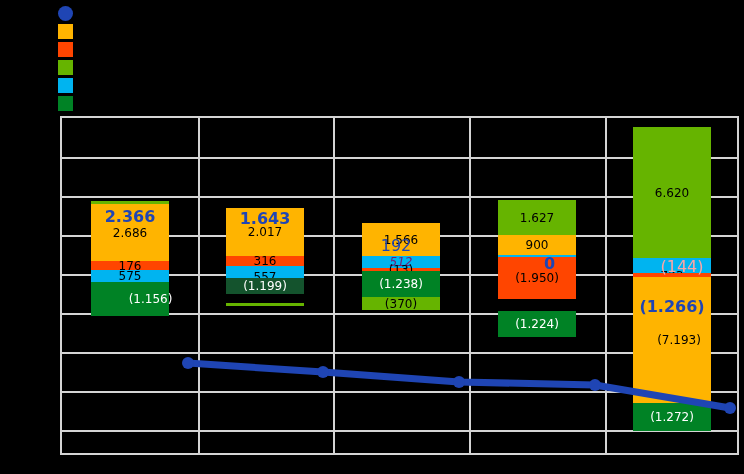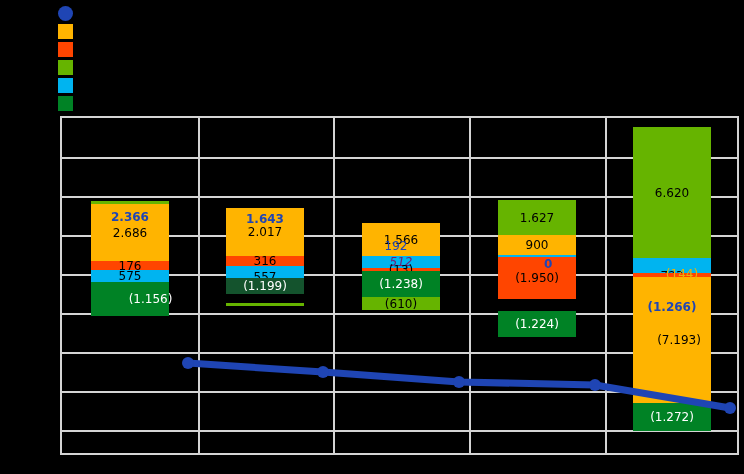--- a/index.html
+++ b/index.html
@@ -17,21 +17,21 @@
   #plot{position:absolute;left:60px;top:116px;width:679px;height:339px;
         border:2px solid #d4d4d4;box-sizing:border-box;}
   .hgrid{position:absolute;left:0;right:0;height:2px;background:#d4d4d4;}
   .vgrid{position:absolute;top:0;bottom:0;width:2px;background:#d4d4d4;}
 
   
   .bar-col{position:absolute;bottom:0;top:0;}
   .seg{position:absolute;left:0;right:0;display:flex;align-items:center;
        justify-content:center;box-sizing:border-box;overflow:visible;}
   .seg-label{font-size:12px;line-height:12px;white-space:nowrap;}
-  .float-label{position:absolute;font-size:12px;line-height:12px;white-space:nowrap;
+  .float-label{position:absolute;font-size:16px;line-height:12px;white-space:nowrap;
                text-align:center;}
 
   
   #line-svg{position:absolute;left:0;top:0;width:744px;height:474px;
             pointer-events:none;}
 </style>
 </head>
 <body>
 
 <div id="legend">
@@ -121,21 +121,21 @@
         <div class="seg" style="top: 138px; height: 12px; background: rgb(0, 180, 240);">
           <span class="seg-label" style="color: #701a75; font-style: italic;">512</span>
         </div>
         <div class="seg" style="top: 150px; height: 3px; background: rgb(255, 69, 0);">
           <span class="seg-label" style="color: rgb(0, 0, 0);">(13)</span>
         </div>
         <div class="seg" style="top: 153px; height: 26px; background: rgb(0, 130, 37);">
           <span class="seg-label" style="color: rgb(255, 255, 255);">(1.238)</span>
         </div>
         <div class="seg" style="top: 179px; height: 13px; background: rgb(102, 180, 0);">
-          <span class="seg-label" style="color: rgb(0, 0, 0);">(610)</span>
+          <span class="seg-label" style="color: rgb(0, 0, 0);">(370)</span>
         </div>
         <div class="float-label" style="top: 122px; color: rgb(31, 69, 180); font-weight: 400; left: 0px; width: 68px;">192</div>
       </div>
       <div class="bar-col" style="left: 436px; width: 78px;">
         <div class="seg" style="top: 82px; height: 35px; background: rgb(102, 180, 0);">
           <span class="seg-label" style="color: rgb(0, 0, 0);">1.627</span>
         </div>
         <div class="seg" style="top: 117px; height: 20px; background: rgb(255, 180, 0);">
           <span class="seg-label" style="color: rgb(0, 0, 0);">900</span>
         </div>
@@ -159,21 +159,21 @@
         </div>
         <div class="seg" style="top: 155px; height: 4px; background: rgb(255, 69, 0);">
           <span class="seg-label" style="color: rgb(0, 0, 0);"></span>
         </div>
         <div class="seg" style="top: 159px; height: 126px; background: rgb(255, 180, 0); padding-left: 14px;">
           <span class="seg-label" style="color: rgb(0, 0, 0);">(7.193)</span>
         </div>
         <div class="seg" style="top: 285px; height: 28px; background: rgb(0, 130, 37);">
           <span class="seg-label" style="color: rgb(255, 255, 255);">(1.272)</span>
         </div>
-        <div class="float-label" style="top: 150px; color: #eab308; font-weight: 400; left: 0px; width: 98px;">(144)</div>
+        <div class="float-label" style="top: 143px; color: #fca5a5; font-weight: 400; left: 0px; width: 98px;">(144)</div>
         <div class="float-label" style="top: 183px; color: rgb(31, 69, 180); font-weight: 700; left: 0px; width: 78px;">(1.266)</div>
       </div>
     </div>
 </div>
 
 <svg id="line-svg">
     <polyline points="188,363 323,372 459,382 595,385 730,408" fill="none" stroke="#1f45b4" stroke-width="7" stroke-linejoin="round" stroke-linecap="round"></polyline>
     <circle cx="188" cy="363" r="6" fill="#1f45b4"></circle>
     <circle cx="323" cy="372" r="6" fill="#1f45b4"></circle>
     <circle cx="459" cy="382" r="6" fill="#1f45b4"></circle>

